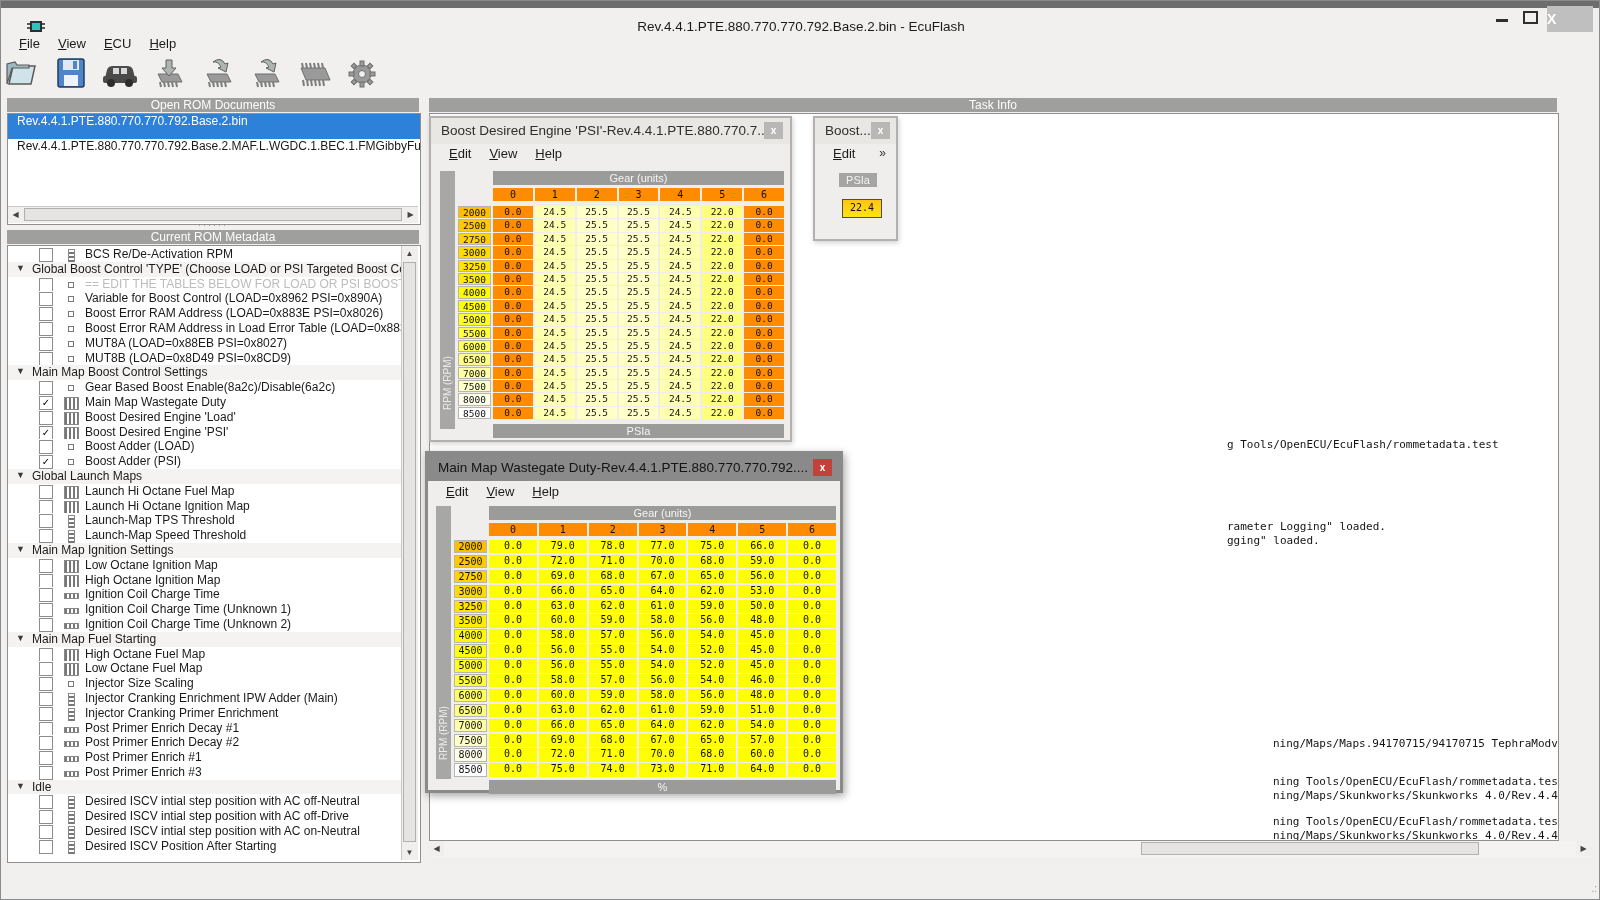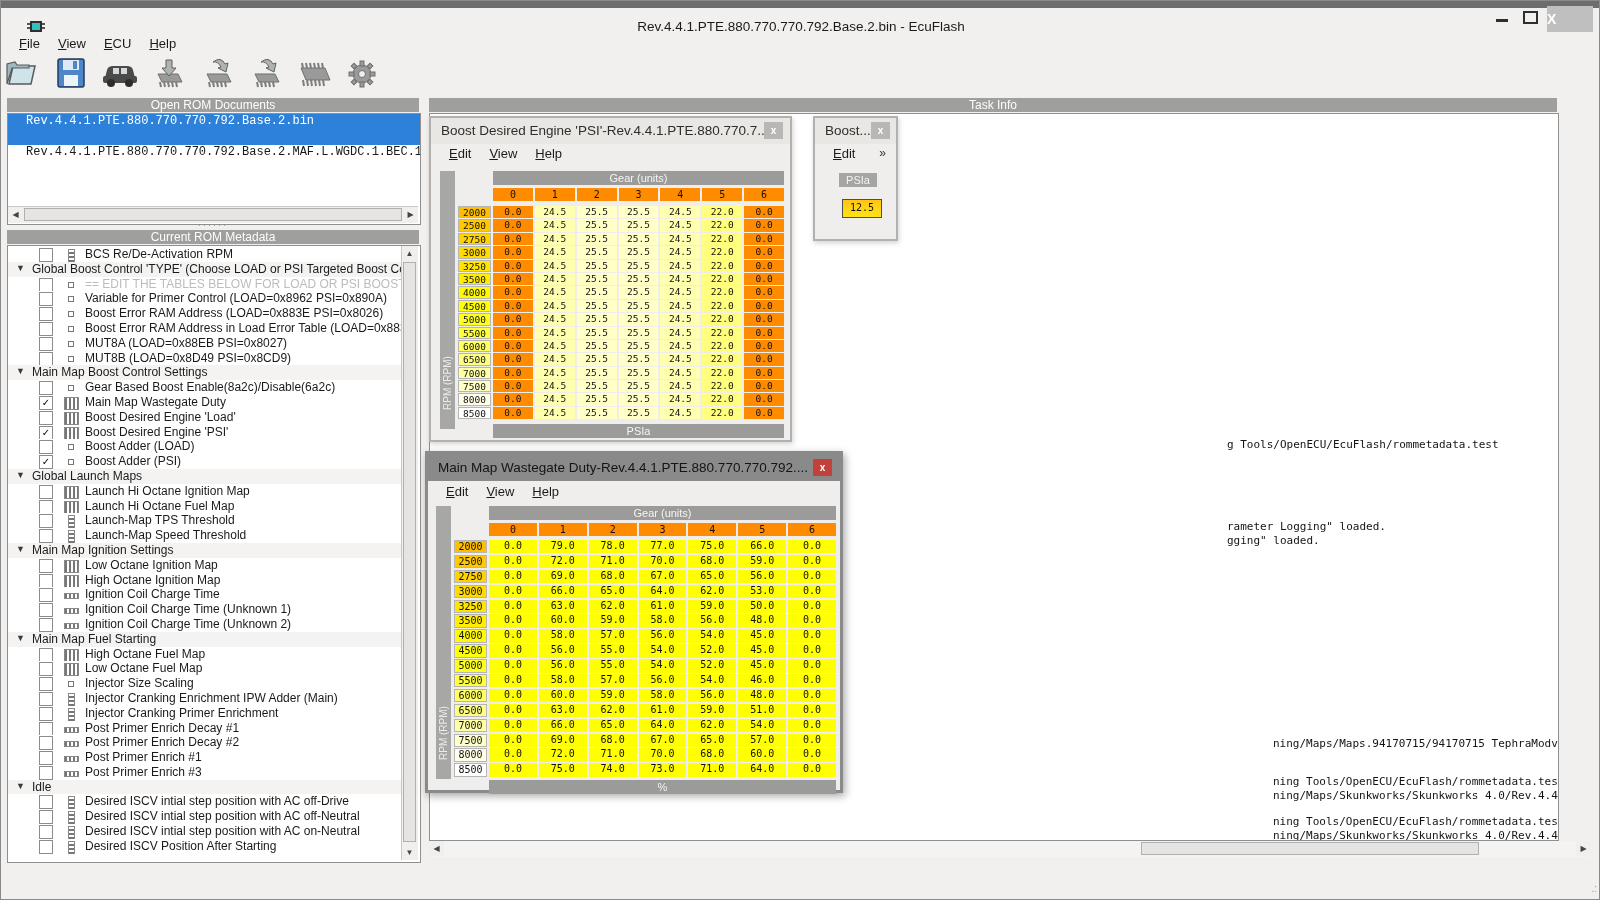--- a/index.html
+++ b/index.html
@@ -26,21 +26,21 @@
   .tbtn{display:inline-block;width:44px;height:38px;text-align:center;vertical-align:top;}
 
   
   .dock-header{background:#9f9f9d;color:#fdfdfd;font-size:12px;text-align:center;height:14px;line-height:14px;}
   #ord-header{left:6px;top:97px;width:412px;}
   #crm-header{left:6px;top:229px;width:412px;}
   #task-header{left:428px;top:97px;width:1128px;}
 
   
   #ord-box{left:6px;top:112px;width:412px;height:110px;background:#fff;border:1px solid #8f8f8f;overflow:hidden;}
-  .rom-item{height:31px;line-height:15px;font-size:12px;color:#1a1a1a;white-space:nowrap;padding-left:18px;overflow:hidden;font-family:Liberation Mono, monospace;}
+  .rom-item{height:25px;line-height:15px;font-size:12px;color:#1a1a1a;white-space:nowrap;padding-left:9px;overflow:hidden;}
   .rom-item.sel{background:#2e81d9;color:#fff;}
   #ord-hscroll{left:7px;top:205px;width:410px;height:16px;background:#f0efed;border-top:1px solid #c9c8c6;}
   .sb-arrow{position:absolute;width:15px;height:15px;color:#444;font-size:8px;text-align:center;line-height:15px;background:#f0efed;}
   .sb-thumb{position:absolute;background:#e6e4e2;border:1px solid #b2b0ae;box-sizing:border-box;}
   #splitter-dots{left:6px;top:222px;width:412px;text-align:center;color:#9a9a98;font-size:9px;letter-spacing:2px;height:7px;line-height:5px;}
 
   
   #crm-box{left:6px;top:244px;width:412px;height:616px;background:#fff;border:1px solid #8f8f8f;overflow:hidden;}
   #tree{position:absolute;left:0;top:1px;width:394px;}
   .trow2{position:relative;height:14.8px;font-size:12px;color:#1a1a1a;white-space:nowrap;overflow:hidden;}
@@ -257,21 +257,21 @@
           <span class="tsect-label">Global Boost Control 'TYPE' (Choose LOAD or PSI Targeted Boost Cont...</span>
         </div>
         <div class="trow2">
           <span class="tcheck"></span>
           <span class="ticon ic-sc"></span>
           <span class="tlabel gray">== EDIT THE TABLES BELOW FOR LOAD OR PSI BOOST TAR...</span>
         </div>
         <div class="trow2">
           <span class="tcheck"></span>
           <span class="ticon ic-sc"></span>
-          <span class="tlabel">Variable for Primer Control (LOAD=0x8962 PSI=0x890A)</span>
+          <span class="tlabel">Variable for Boost Control (LOAD=0x8962 PSI=0x890A)</span>
         </div>
         <div class="trow2">
           <span class="tcheck"></span>
           <span class="ticon ic-sc"></span>
           <span class="tlabel">Boost Error RAM Address (LOAD=0x883E  PSI=0x8026)</span>
         </div>
         <div class="trow2">
           <span class="tcheck"></span>
           <span class="ticon ic-sc"></span>
           <span class="tlabel">Boost Error RAM Address in Load Error Table  (LOAD=0x883E...</span>
@@ -320,26 +320,26 @@
           <span class="ticon ic-sc"></span>
           <span class="tlabel">Boost Adder (PSI)</span>
         </div>
         <div class="trow2 section">
           <span class="tarrow">▼</span>
           <span class="tsect-label">Global Launch Maps</span>
         </div>
         <div class="trow2">
           <span class="tcheck"></span>
           <span class="ticon ic-2d"></span>
+          <span class="tlabel">Launch Hi Octane Fuel Map</span>
+        </div>
+        <div class="trow2">
+          <span class="tcheck"></span>
+          <span class="ticon ic-2d"></span>
           <span class="tlabel">Launch Hi Octane Ignition Map</span>
-        </div>
-        <div class="trow2">
-          <span class="tcheck"></span>
-          <span class="ticon ic-2d"></span>
-          <span class="tlabel">Launch Hi Octane Fuel Map</span>
         </div>
         <div class="trow2">
           <span class="tcheck"></span>
           <span class="ticon ic-1dv"></span>
           <span class="tlabel">Launch-Map TPS Threshold</span>
         </div>
         <div class="trow2">
           <span class="tcheck"></span>
           <span class="ticon ic-1dv"></span>
           <span class="tlabel">Launch-Map Speed Threshold</span>
@@ -422,26 +422,26 @@
           <span class="ticon ic-1dh"></span>
           <span class="tlabel">Post Primer Enrich #3</span>
         </div>
         <div class="trow2 section">
           <span class="tarrow">▼</span>
           <span class="tsect-label">Idle</span>
         </div>
         <div class="trow2">
           <span class="tcheck"></span>
           <span class="ticon ic-1dv"></span>
+          <span class="tlabel">Desired ISCV intial step position with AC off-Neutral</span>
+        </div>
+        <div class="trow2">
+          <span class="tcheck"></span>
+          <span class="ticon ic-1dv"></span>
           <span class="tlabel">Desired ISCV intial step position with AC off-Drive</span>
-        </div>
-        <div class="trow2">
-          <span class="tcheck"></span>
-          <span class="ticon ic-1dv"></span>
-          <span class="tlabel">Desired ISCV intial step position with AC off-Neutral</span>
         </div>
         <div class="trow2">
           <span class="tcheck"></span>
           <span class="ticon ic-1dv"></span>
           <span class="tlabel">Desired ISCV intial step position with AC on-Neutral</span>
         </div>
         <div class="trow2">
           <span class="tcheck"></span>
           <span class="ticon ic-1dv"></span>
           <span class="tlabel">Desired ISCV Position After Starting</span>
@@ -686,21 +686,21 @@
     <div id="psi-unit" class="unit-bar">PSIa</div>
   </div>
 
   <div id="win-boost" class="cwin inactive">
     <div class="ctitle">Boost...</div>
     <div class="cclose">x</div>
     <div class="cmenu">
       <span id="boost-ovf">»</span>
     <span class="mmenu"><u>E</u>dit</span></div>
     <div id="boost-unit">PSIa</div>
-    <div id="boost-cell">12.5</div>
+    <div id="boost-cell">22.4</div>
   </div>
 
   <div id="win-wgdc" class="cwin active">
     <div class="ctitle">Main Map Wastegate Duty-Rev.4.4.1.PTE.880.770.770.792....</div>
     <div class="cclose">x</div>
     <div class="cmenu"><span class="mmenu"><u>E</u>dit</span><span class="mmenu"><u>V</u>iew</span><span class="mmenu"><u>H</u>elp</span></div>
     <div id="wgdc-gear" class="gear-bar">Gear (units)</div>
     <div id="wgdc-cols" class="colhead-row">
         <span class="ch" style="background: rgb(255, 140, 0);">0</span>
         <span class="ch" style="background: rgb(255, 140, 0);">1</span>

